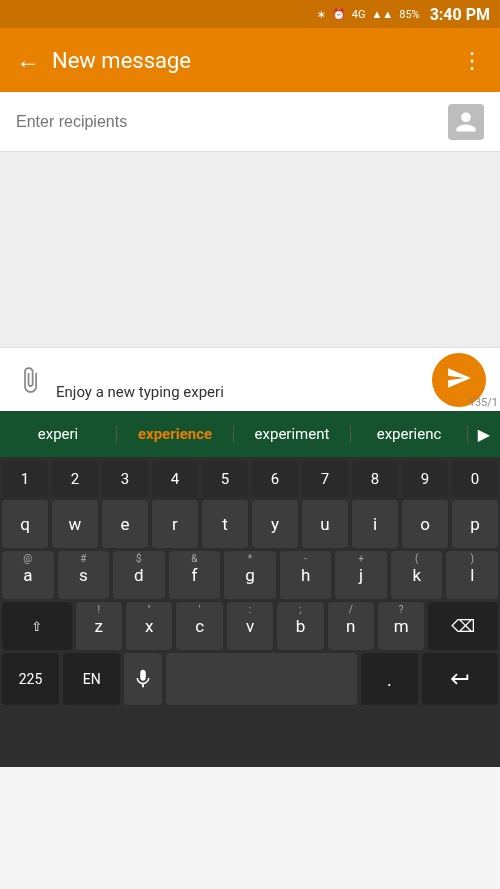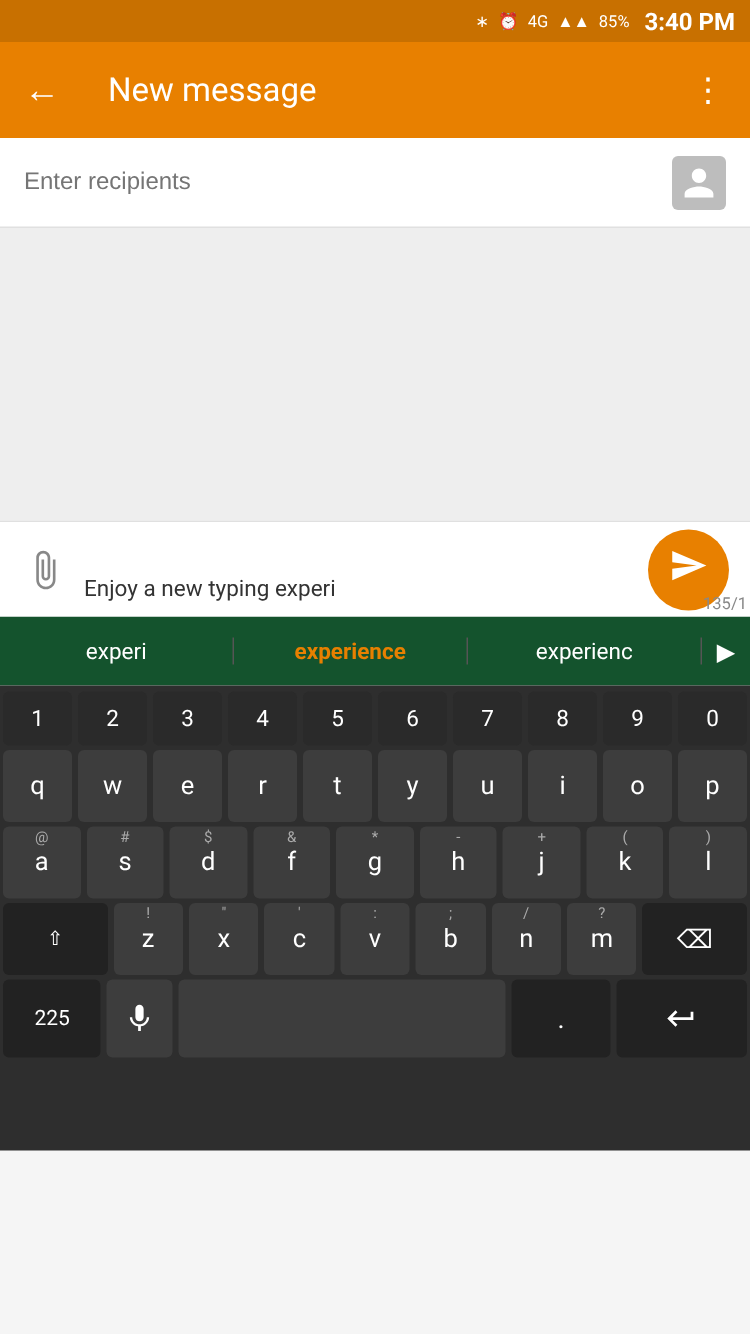--- a/index.html
+++ b/index.html
@@ -51,21 +51,20 @@
     #back-icon {
       color: white;
       font-size: 24px;
       cursor: pointer;
     }
     #app-title {
       color: white;
       font-size: 22px;
       font-weight: 400;
       flex: 1;
-      margin-left: 20px;
     }
     #more-icon {
       color: white;
       font-size: 22px;
       cursor: pointer;
       letter-spacing: 1px;
     }
 
     
     #recipients-bar {
@@ -304,20 +303,21 @@
         <path d="M2 21l21-9L2 3v7l15 2-15 2z"></path>
       </svg>
     </span>
   </div>
   <span id="char-count">135/1</span>
 </div>
 
 <div id="autocomplete-bar">
   <span class="autocomplete-word">experi</span>
   <span class="autocomplete-word highlight">experience</span>
+  <span class="autocomplete-word">experiment</span>
   <span class="autocomplete-word">experienc</span>
   <div id="autocomplete-arrow">▶</div>
 </div>
 
 <div id="keyboard">
 
   <div class="key-row">
     <div class="key num-row">1</div>
     <div class="key num-row">2</div>
     <div class="key num-row">3</div>
@@ -362,20 +362,21 @@
     <div class="key"><span class="sub">'</span>c</div>
     <div class="key"><span class="sub">:</span>v</div>
     <div class="key"><span class="sub">;</span>b</div>
     <div class="key"><span class="sub">/</span>n</div>
     <div class="key"><span class="sub">?</span>m</div>
     <div class="key del">⌫</div>
   </div>
 
   <div class="key-row bottom-row">
     <div class="key special" style="font-size:14px;">225</div>
+    <div class="key special" style="font-size:14px;">EN</div>
     <div class="key mic">
       <svg width="22" height="22" viewBox="0 0 24 24" fill="white">
         <path d="M12 14c1.66 0 3-1.34 3-3V5c0-1.66-1.34-3-3-3S9 3.34 9 5v6c0 1.66 1.34 3 3 3zm5.3-3c0 3-2.54 5.1-5.3 5.1S6.7 14 6.7 11H5c0 3.41 2.72 6.23 6 6.72V21h2v-3.28c3.28-.49 6-3.31 6-6.72h-1.7z"></path>
       </svg>
     </div>
     <div class="key space"></div>
     <div class="key special" style="font-size:18px;">.</div>
     <div class="key enter">
       <svg width="22" height="22" viewBox="0 0 24 24" fill="white">
         <path d="M19 7v4H5.83l3.58-3.59L8 6l-6 6 6 6 1.41-1.41L5.83 13H21V7z"></path>

